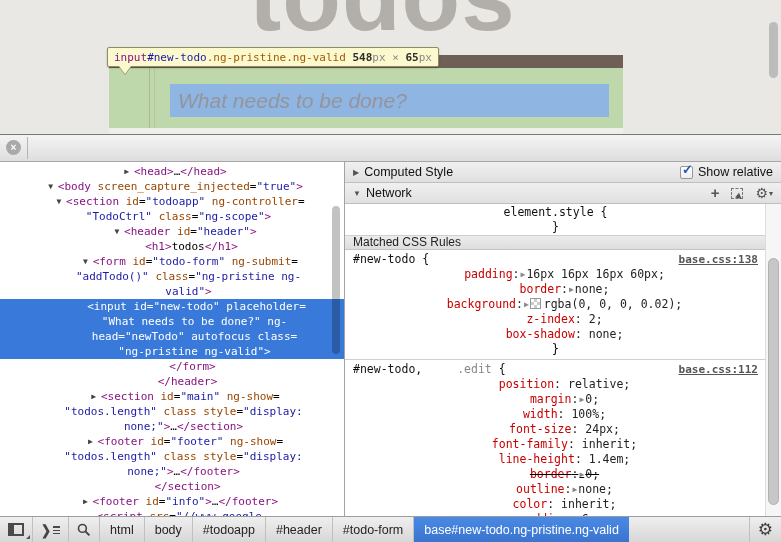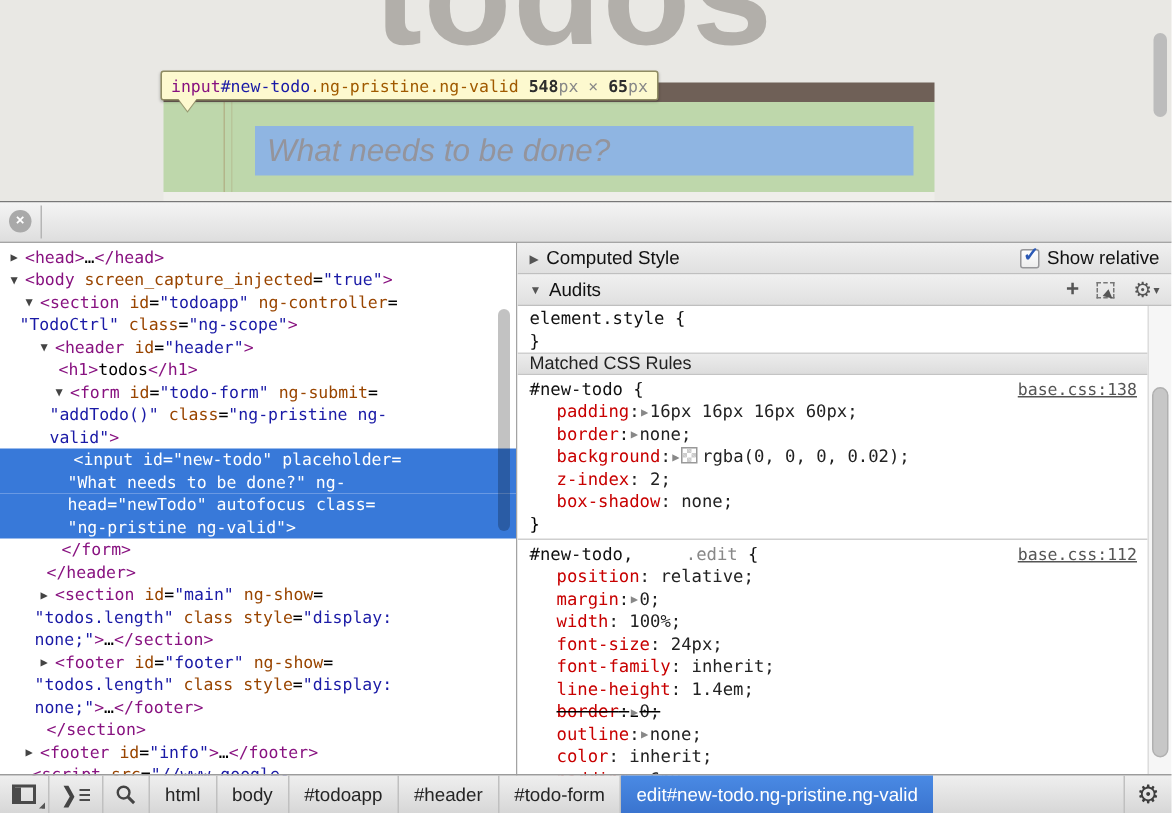--- a/index.html
+++ b/index.html
@@ -27,21 +27,21 @@
   #page-scroll{position:absolute;right:3px;top:22px;width:9px;height:56px;border-radius:5px;background:#bcbcbc;}
   
   #devtools{position:absolute;left:0;top:134px;width:781px;bottom:0;background:#fff;border-top:1px solid #787878;}
   #tabbar{position:absolute;left:0;top:0;right:0;height:26px;display:flex;align-items:stretch;
     background:linear-gradient(#f4f4f4,#dedede);border-bottom:1px solid #a5a5a5;}
   #close-btn{width:15px;height:15px;margin:5px 6px 0 6px;border-radius:50%;background:#a9a9a9;
     color:#fff;font-size:10px;font-weight:bold;text-align:center;line-height:15px;}
   .tab{padding:0 11px;font-size:12.5px;line-height:25px;color:#1c1c1c;}
   .tab.on{background:linear-gradient(#e2e2e2,#cccccc);border-left:1px solid #9e9e9e;border-right:1px solid #9e9e9e;}
   
-  #main{position:absolute;left:0;top:27px;right:0;bottom:25px;display:flex;}
+  #main{position:absolute;left:0;top:27px;right:0;bottom:25px;display:flex;text-align:center;}
   #tree-pane{width:345px;background:#fff;border-right:1px solid #a3a3a3;overflow:hidden;position:relative;
     font-family:"DejaVu Sans Mono",monospace;font-size:11px;line-height:15px;padding-top:2px;box-sizing:border-box;}
   .tl{white-space:pre;color:#000;}
   .tl.sel{background:#3879d9;}
   .tl.sel span{color:#fff !important;}
   .s-t{color:#881280}.s-a{color:#994500}.s-v{color:#1a1aa6}.s-p{color:#000}
   .s-ar{color:#444;font-size:8px;vertical-align:1px;}
   .s-lk{color:#1a1aa6;text-decoration:underline;}
   #tree-scroll{position:absolute;right:4px;top:44px;width:8px;height:148px;border-radius:5px;background:rgba(0,0,0,.24);}
   #styles-pane{flex:1;position:relative;background:#fff;overflow:hidden;}
@@ -61,21 +61,21 @@
   #styles-content{position:absolute;left:0;top:42px;right:15px;bottom:0;
     font-family:"DejaVu Sans Mono",monospace;font-size:11.5px;line-height:15px;}
   #els-block{padding:1px 8px 0;height:30px;}
   #els-open,#els-close{color:#111;}
   #matched-head{height:13px;background:linear-gradient(#ececec,#dddddd);border-top:1px solid #cfcfcf;
     border-bottom:1px solid #c4c4c4;display:flex;align-items:center;padding:0 8px;
     font-family:"Liberation Sans",sans-serif;font-size:12px;color:#222;}
   .rule{padding:2px 8px 2px;border-bottom:1px solid #cfcfcf;white-space:pre;}
   .sel-line{display:flex;color:#111;}
   .unm{color:#888;margin-left:28px;}
-  .css-link{margin-left:auto;color:#555;text-decoration:underline;font-size:11px;}
+  .css-link{margin-left:auto;color:#555;text-decoration:underline;font-size:11px;font-weight:bold;}
   .prop{padding-left:18px;}
   .pn{color:#c80000}.pv{color:#222}.pc{color:#222}
   .p-ar{color:#888;font-size:8px;vertical-align:1px;padding:0 1px;}
   .strike{text-decoration:line-through;}
   .swatch{display:inline-block;width:9px;height:9px;border:1px solid #999;vertical-align:-1px;margin-right:3px;
     background-image:linear-gradient(45deg,#ccc 25%,transparent 25%,transparent 75%,#ccc 75%),
       linear-gradient(45deg,#ccc 25%,#fff 25%,#fff 75%,#ccc 75%);
     background-size:6px 6px;background-position:0 0,3px 3px;}
   #styles-track{position:absolute;right:0;top:42px;bottom:0;width:15px;background:#f6f6f6;border-left:1px solid #ddd;}
   #styles-thumb{position:absolute;right:2px;top:96px;width:11px;height:247px;border-radius:6px;
@@ -155,21 +155,21 @@
         <span class="tri">▶</span>
         <span>Computed Style</span>
         <span class="spacer"></span>
         <span class="cb">
             <b>✓</b>
           </span>
         <span>Show relative</span>
       </div>
       <div class="sec-head">
         <span class="tri">▼</span>
-        <span>Audits</span>
+        <span>Network</span>
         <span class="spacer"></span>
         <span class="mini">+</span>
         <span class="state-ic">
             <i></i>
           </span>
         <span class="gear-ic">⚙</span>
         <span class="caret">▾</span>
       </div>
 
       <div id="styles-content">
@@ -207,19 +207,19 @@
         <circle cx="5.4" cy="5.4" r="3.9" fill="none" stroke="#444" stroke-width="1.6"></circle>
         <line x1="8.4" y1="8.4" x2="12.4" y2="12.4" stroke="#444" stroke-width="2"></line>
       </svg>
     </div>
     <div id="crumbs" style="display:flex;align-items:stretch">
         <div class="crumb">html</div>
         <div class="crumb">body</div>
         <div class="crumb">#todoapp</div>
         <div class="crumb">#header</div>
         <div class="crumb">#todo-form</div>
-        <div class="crumb on">edit#new-todo.ng-pristine.ng-valid</div>
+        <div class="crumb on">base#new-todo.ng-pristine.ng-valid</div>
       </div>
     <div id="bb-gear">
       <span>⚙</span>
     </div>
   </div>
 </div>
 
 </body></html>

